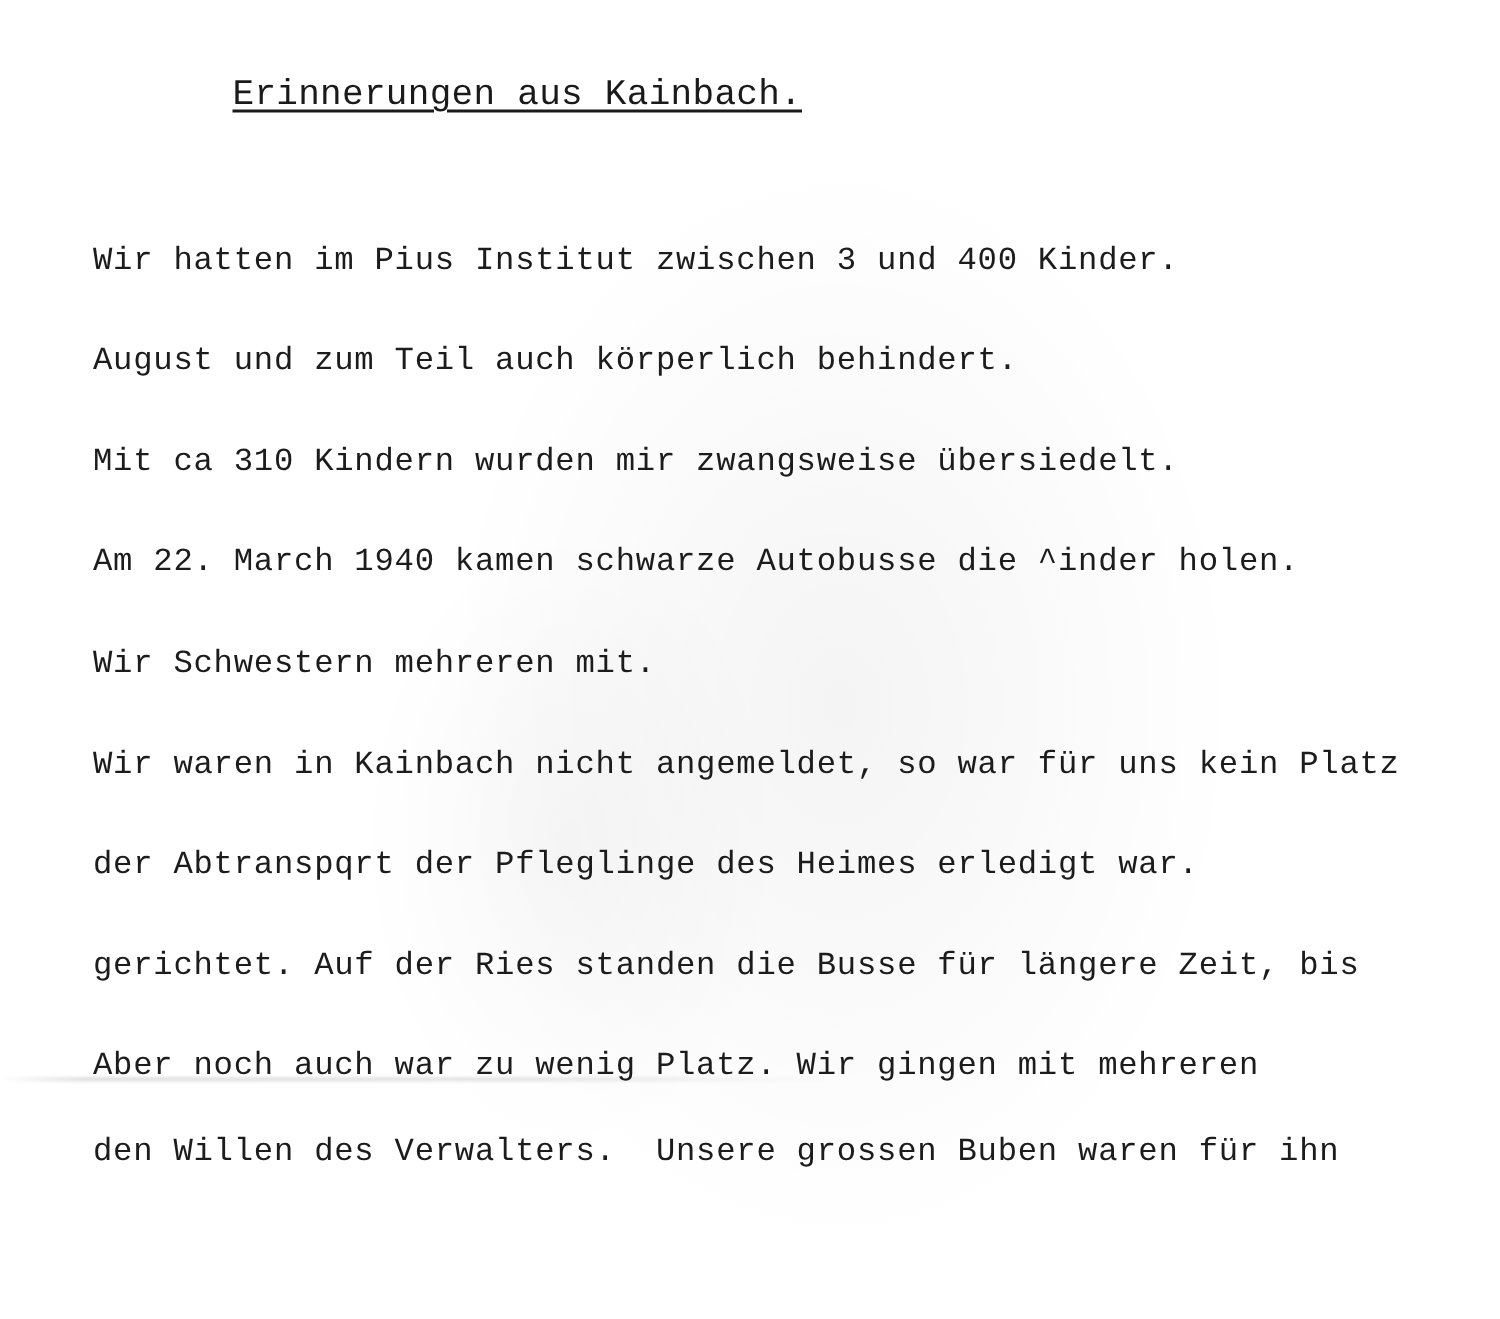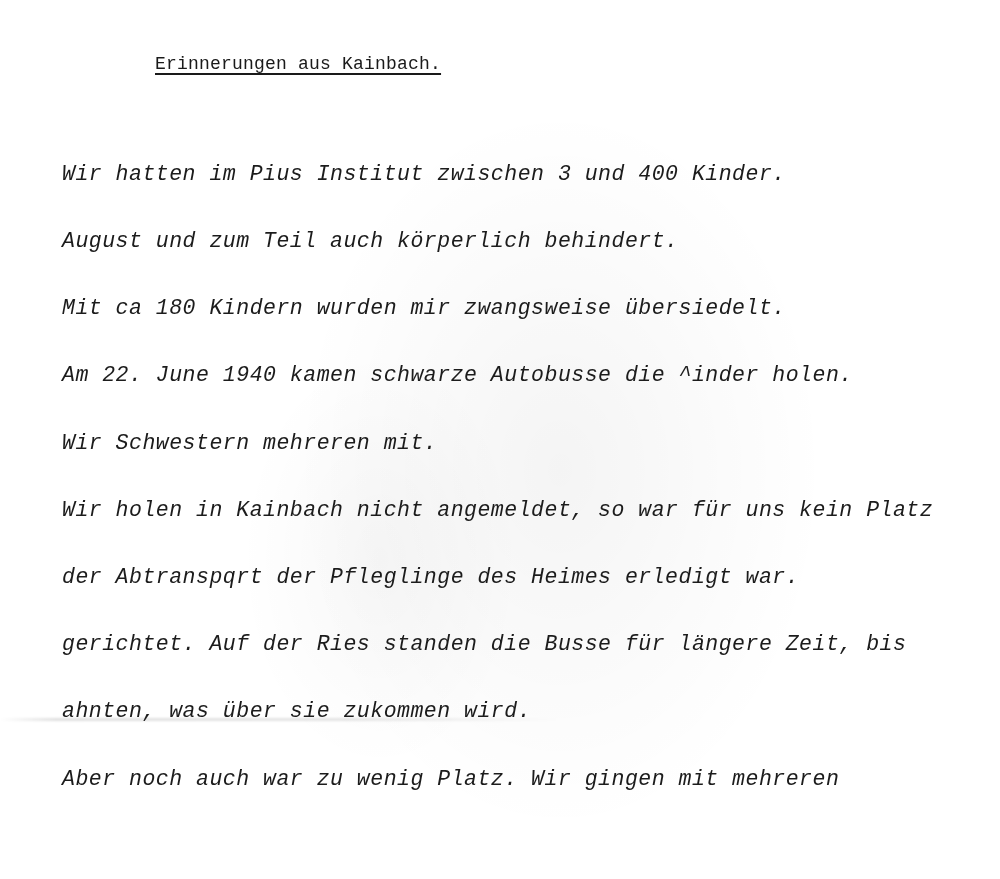--- a/index.html
+++ b/index.html
@@ -16,71 +16,71 @@
       #ffffff;
   }
   .fold-line {
     position: absolute; left: 0; top: 718px; width: 560px; height: 3px;
     background: linear-gradient(to right, rgba(0,0,0,0.0), rgba(0,0,0,0.12) 10%, rgba(0,0,0,0.10) 60%, rgba(0,0,0,0));
     filter: blur(1px);
   }
   .title {
     position: absolute; left: 155px; top: 52px;
     font-family: "Liberation Mono", "DejaVu Sans Mono", monospace;
-    font-size: 18px; line-height: 24px;
+    font-size: 24px; line-height: 24px;
     color: #1a1a1a; margin: 0; font-weight: normal;
     text-decoration: underline; text-decoration-thickness: 2px; text-underline-offset: 4px;
     letter-spacing: 0.2px;
   }
   .body-text {
     position: absolute; left: 62px;
     font-family: "Liberation Mono", "DejaVu Sans Mono", monospace;
     font-size: 21.5px; line-height: 22.4px;
     color: #1c1c1c;
     white-space: pre;
     margin: 0;
     letter-spacing: 0.5px;
   }
   #block1 { top: 118px; }
   #block2 { top: 712px; }
-  .line { display: block; height: 22.4px; font-style: italic; }
+  .line { display: block; height: 22.4px; }
 </style>
 </head>
 <body>
 
 <div class="page">
   <div class="fold-line"></div>
 
   <h1 class="title">Erinnerungen aus Kainbach.</h1>
 
   <div class="body-text" id="block1">
     <span class="line">Wir hatten im Pius Institut zwischen 3 und 400 Kinder.</span>
     <span class="line">August und zum Teil auch körperlich behindert.</span>
-    <span class="line">Mit ca 180 Kindern wurden mir zwangsweise übersiedelt.</span>
-    <span class="line">Am 22. June 1940 kamen schwarze Autobusse die ^inder holen.</span>
+    <span class="line">Mit ca 310 Kindern wurden mir zwangsweise übersiedelt.</span>
+    <span class="line">Am 22. March 1940 kamen schwarze Autobusse die ^inder holen.</span>
     <span class="line">Wir Schwestern mehreren mit.</span>
-    <span class="line">Wir holen in Kainbach nicht angemeldet, so war für uns kein Platz</span>
+    <span class="line">Wir waren in Kainbach nicht angemeldet, so war für uns kein Platz</span>
     <span class="line">der Abtranspqrt der Pfleglinge des Heimes erledigt war.</span>
     <span class="line">gerichtet. Auf der Ries standen die Busse für längere Zeit, bis</span>
-    <span class="line">ahnten, was über sie zukommen wird.</span>
     <span class="line">Aber noch auch war zu wenig Platz. Wir gingen mit mehreren</span>
     
     
     
     
     
     
     
     
     
     
     
     
     
     
     
   </div>
 
   <div class="body-text" id="block2">
+    <span class="line">den Willen des Verwalters.  Unsere grossen Buben waren für ihn</span>
     
     
   </div>
 </div>
 
 </body></html>

